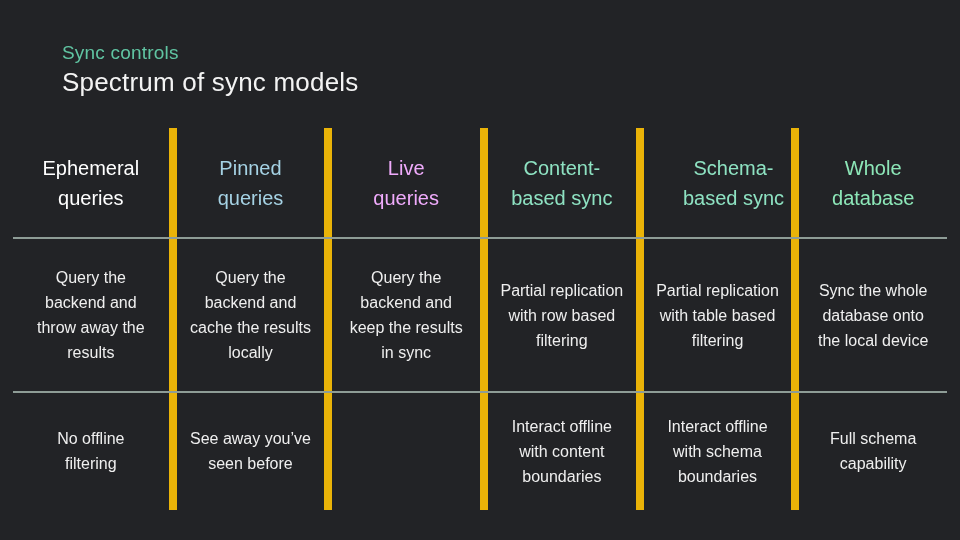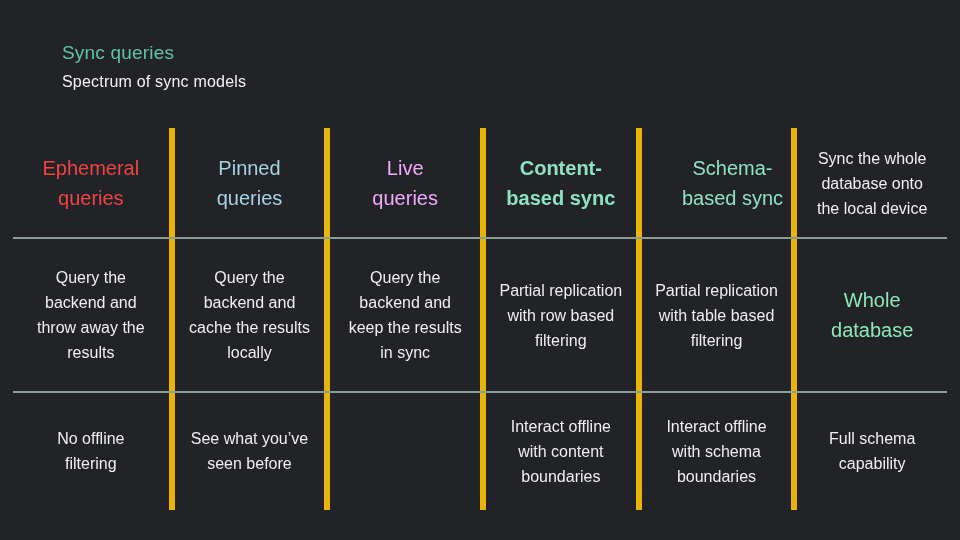--- a/index.html
+++ b/index.html
@@ -6,85 +6,85 @@
   .slide {
     position:relative;
     width:960px; height:540px;
     background:#222326;
     overflow:hidden;
     font-family:"Liberation Sans", sans-serif;
     -webkit-font-smoothing:antialiased;
   }
   .slide-header { position:absolute; left:62px; top:40px; }
   .kicker { font-size:19px; line-height:26px; letter-spacing:0.2px; }
-  .title  { font-size:16px; line-height:32px; color:#f3f3f3; letter-spacing:0.2px; }
+  .title  { font-size:26px; line-height:32px; color:#f3f3f3; letter-spacing:0.2px; }
 
   .table { position:absolute; left:13px; top:128px; width:934px; height:382px; }
   .cols  { display:grid; grid-template-columns:repeat(6,1fr); height:100%; }
   .col   { display:grid; grid-template-rows:110px 154px 118px; box-sizing:border-box; }
-  .col + .col { border-left:6px solid #eab308; }
+  .col + .col { border-left:8px solid #eab308; }
 
   .cell {
     display:flex; align-items:center; justify-content:center;
     text-align:center; white-space:pre-line;
     padding:0 6px; box-sizing:border-box;
   }
   .cell.head { font-size:20px; line-height:30px; }
   .cell.body { font-size:16px; line-height:25px; color:#efefef; }
 
   .hline { position:absolute; left:0; right:0; height:2px; background:#8e9c96; }
   .hline-1 { top:109px; }
   .hline-2 { top:263px; }
 </style>
 </head>
 <body>
 
 <div class="slide">
 
   <div class="slide-header">
-    <div class="kicker" style="color: rgb(96, 196, 162);">Sync queries</div>
+    <div class="kicker" style="color: rgb(96, 196, 162);">Sync controls</div>
     <div class="title" style="color: rgb(243, 243, 243);">Spectrum of sync models</div>
   </div>
 
   <div class="table">
     <div class="cols">
 
       <div class="col">
-        <div class="cell head" style="color: #ef4444;">Ephemeral
+        <div class="cell head" style="color: #ffffff;">Ephemeral
 queries</div>
         <div class="cell body">Query the
 backend and
 throw away the
 results</div>
         <div class="cell body">No offline
 filtering</div>
       </div>
 
       <div class="col">
         <div class="cell head" style="color: rgb(165, 210, 228);">Pinned
 queries</div>
         <div class="cell body">Query the
 backend and
 cache the results
 locally</div>
-        <div class="cell body">See what you’ve
+        <div class="cell body">See away you’ve
 seen before</div>
       </div>
 
       <div class="col">
         <div class="cell head" style="color: #f0abfc;">Live
 queries</div>
         <div class="cell body">Query the
 backend and
 keep the results
 in sync</div>
       </div>
 
       <div class="col">
-        <div class="cell head" style="color: rgb(142, 226, 194); font-weight: bold;">Content-
+        <div class="cell head" style="color: rgb(142, 226, 194);">Content-
 based sync</div>
         <div class="cell body">Partial replication
 with row based
 filtering</div>
         <div class="cell body">Interact offline
 with content
 boundaries</div>
       </div>
 
       <div class="col">
@@ -92,25 +92,25 @@
 based sync</div>
         <div class="cell body">Partial replication
 with table based
 filtering</div>
         <div class="cell body">Interact offline
 with schema
 boundaries</div>
       </div>
 
       <div class="col">
+        <div class="cell head" style="color: rgb(141, 231, 184);">Whole
+database</div>
         <div class="cell body">Sync the whole
 database onto
 the local device</div>
-        <div class="cell head" style="color: rgb(141, 231, 184);">Whole
-database</div>
         <div class="cell body">Full schema
 capability</div>
       </div>
 
     </div>
 
     <div class="hline hline-1"></div>
     <div class="hline hline-2"></div>
   </div>
 

